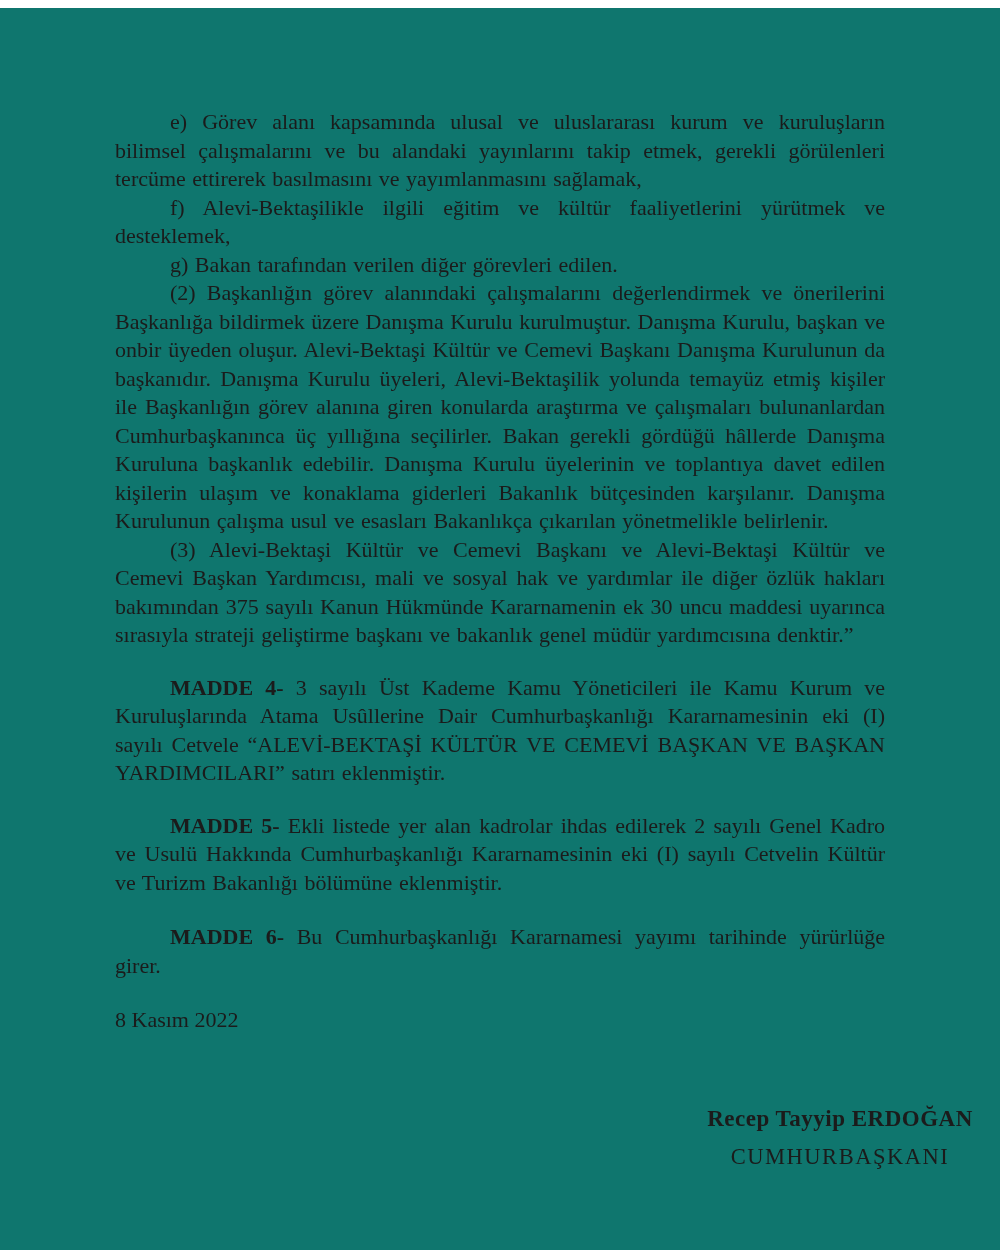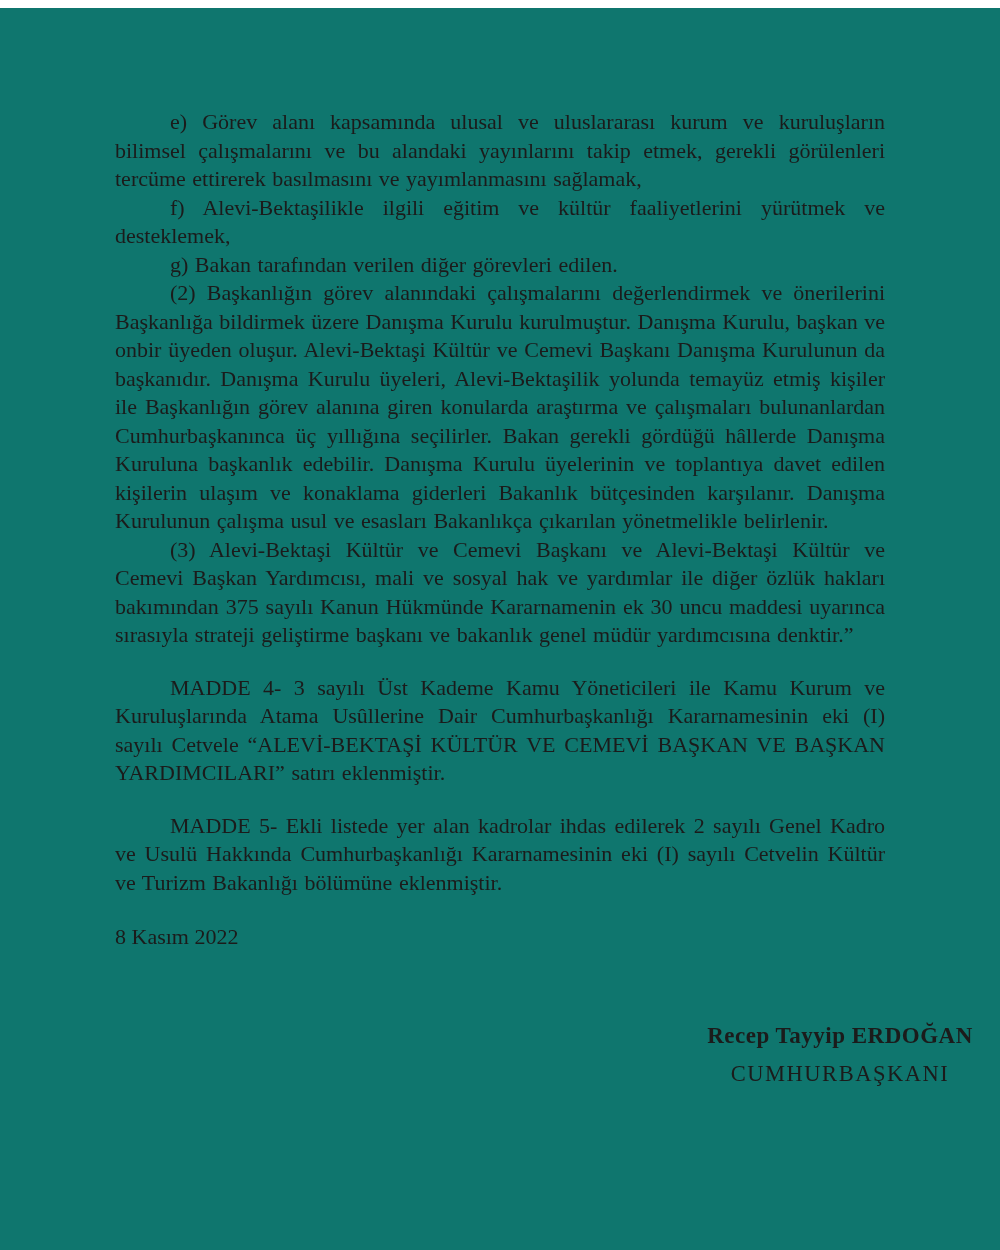--- a/index.html
+++ b/index.html
@@ -23,21 +23,21 @@
   }
   .body-text {
     margin: 0;
     text-align: justify;
     text-indent: 55px;
     word-spacing: 1px;
   }
   .madde { margin-top: 24px; }
   .madde-6 { margin-top: 26px; }
   .madde-7 { margin-top: 30px; }
-  .madde .label { font-weight: normal; }
+  .madde .label { font-weight: bold; }
   .decree-date {
     margin: 26px 0 0 0;
     text-indent: 0;
   }
   .signature {
     margin-top: 70px;
     margin-left: 565px;
     width: 320px;
     text-align: center;
   }
@@ -65,20 +65,21 @@
   <p class="body-text">g) Bakan tarafından verilen diğer görevleri edilen.</p>
 
   <p class="body-text">(2) Başkanlığın görev alanındaki çalışmalarını değerlendirmek ve önerilerini Başkanlığa bildirmek üzere Danışma Kurulu kurulmuştur. Danışma Kurulu, başkan ve onbir üyeden oluşur. Alevi-Bektaşi Kültür ve Cemevi Başkanı Danışma Kurulunun da başkanıdır. Danışma Kurulu üyeleri, Alevi-Bektaşilik yolunda temayüz etmiş kişiler ile Başkanlığın görev alanına giren konularda araştırma ve çalışmaları bulunanlardan Cumhurbaşkanınca üç yıllığına seçilirler. Bakan gerekli gördüğü hâllerde Danışma Kuruluna başkanlık edebilir. Danışma Kurulu üyelerinin ve toplantıya davet edilen kişilerin ulaşım ve konaklama giderleri Bakanlık bütçesinden karşılanır. Danışma Kurulunun çalışma usul ve esasları Bakanlıkça çıkarılan yönetmelikle belirlenir.</p>
 
   <p class="body-text">(3) Alevi-Bektaşi Kültür ve Cemevi Başkanı ve Alevi-Bektaşi Kültür ve Cemevi Başkan Yardımcısı, mali ve sosyal hak ve yardımlar ile diğer özlük hakları bakımından 375 sayılı Kanun Hükmünde Kararnamenin ek 30 uncu maddesi uyarınca sırasıyla strateji geliştirme başkanı ve bakanlık genel müdür yardımcısına denktir.”</p>
 
   <p class="body-text madde"><span class="label">MADDE 4-</span> <span>3 sayılı Üst Kademe Kamu Yöneticileri ile Kamu Kurum ve Kuruluşlarında Atama Usûllerine Dair Cumhurbaşkanlığı Kararnamesinin eki (I) sayılı Cetvele “ALEVİ-BEKTAŞİ KÜLTÜR VE CEMEVİ BAŞKAN VE BAŞKAN YARDIMCILARI” satırı eklenmiştir.</span></p>
 
   <p class="body-text madde"><span class="label">MADDE 5-</span> <span>Ekli listede yer alan kadrolar ihdas edilerek 2 sayılı Genel Kadro ve Usulü Hakkında Cumhurbaşkanlığı Kararnamesinin eki (I) sayılı Cetvelin Kültür ve Turizm Bakanlığı bölümüne eklenmiştir.</span></p>
 
+  <p class="body-text madde madde-6"><span class="label">MADDE 6-</span> <span>Bu Cumhurbaşkanlığı Kararnamesi yayımı tarihinde yürürlüğe girer.</span></p>
 
 
   <p class="decree-date">8 Kasım 2022</p>
 
   <div class="signature">
     <p class="sig-name">Recep Tayyip ERDOĞAN</p>
     <p class="sig-title">CUMHURBAŞKANI</p>
   </div>
 
 </div>

